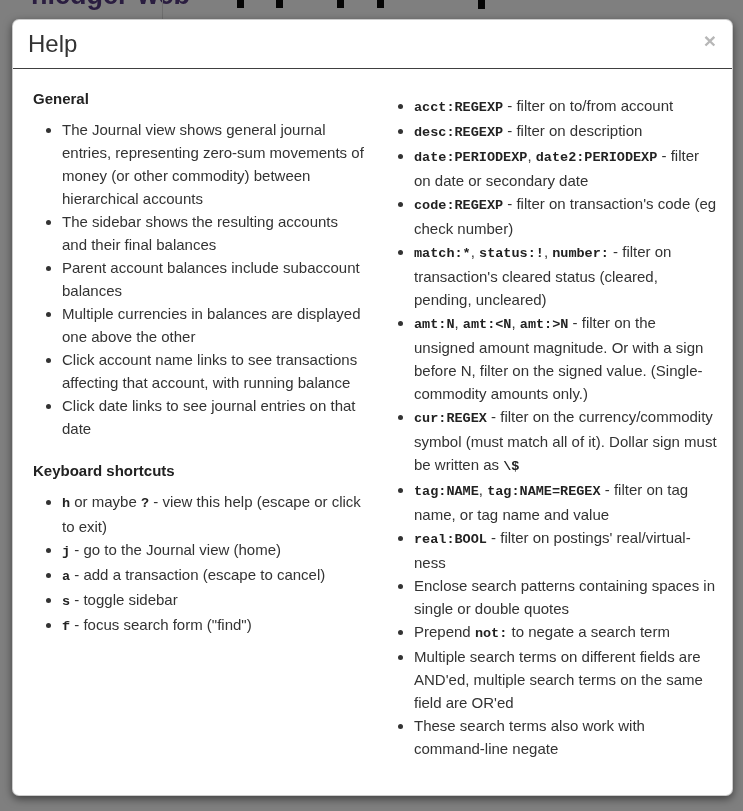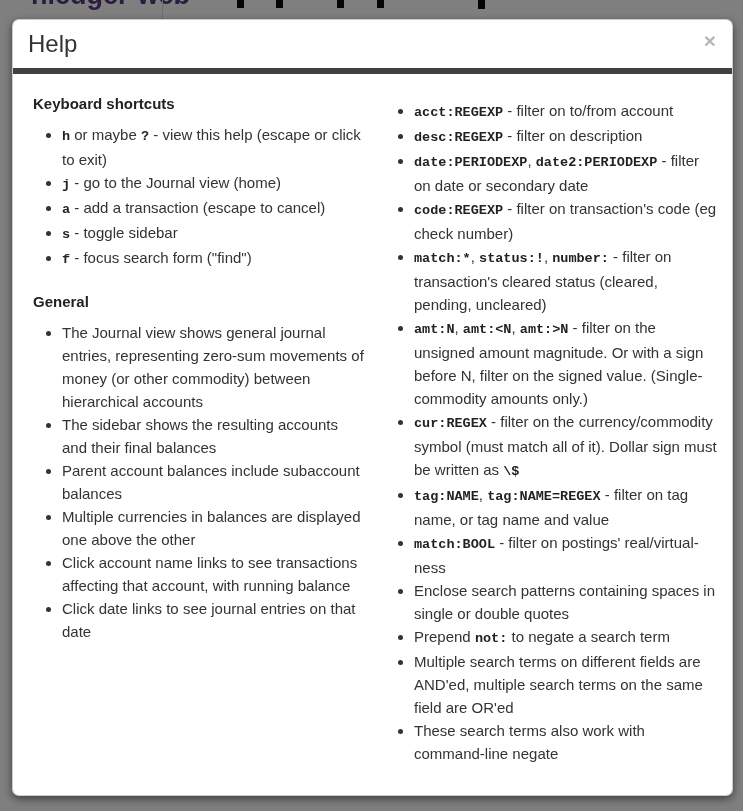--- a/index.html
+++ b/index.html
@@ -21,21 +21,21 @@
   .stem.s1{left:237px}.stem.s2{left:276px}.stem.s3{left:337px}.stem.s4{left:377px}.stem.s5{left:478px;height:9px}
   .overlay{position:absolute;inset:0;background:rgba(0,0,0,0.5);}
   
   .modal{
     position:absolute;left:12px;top:19px;width:721px;height:777px;
     box-sizing:border-box;background:#fff;
     border:1px solid rgba(0,0,0,.2);border-radius:7px;
     box-shadow:0 3px 9px rgba(0,0,0,.5);
     overflow:hidden;
   }
-  .modal-header{position:relative;padding:8px 15px 9px 15px;border-bottom:6px solid #404040;}
+  .modal-header{position:relative;padding:8px 15px 9px 15px;border-bottom:1px solid #404040;}
   .modal-title{margin:0;font-size:24px;font-weight:normal;color:#333;line-height:31px;}
   .close-btn{
     position:absolute;top:6px;right:10px;
     border:0;background:transparent;padding:4px 6px;
     font-family:"Liberation Sans",sans-serif;
     font-size:21px;font-weight:bold;line-height:1;color:#b7b7b7;
     cursor:pointer;
   }
   .modal-body{display:flex;padding:15px 16px 0 20px;box-sizing:border-box;}
   .col{box-sizing:border-box;}
@@ -66,53 +66,53 @@
 <div class="overlay"></div>
 
 <div class="modal">
   <div class="modal-header">
     <h2 class="modal-title">Help</h2>
     <button class="close-btn">×</button>
   </div>
   <div class="modal-body">
     <div class="col col-left">
         <div class="section">
-          <h4>Keyboard shortcuts</h4>
-          <ul>
-            <li><code>h</code> or maybe <code>?</code> - view this help (escape or click to exit)</li>
-            <li><code>j</code> - go to the Journal view (home)</li>
-            <li><code>a</code> - add a transaction (escape to cancel)</li>
-            <li><code>s</code> - toggle sidebar</li>
-            <li><code>f</code> - focus search form ("find")</li>
-          </ul>
-        </div>
-        <div class="section">
           <h4>General</h4>
           <ul>
             <li>The Journal view shows general journal entries, representing zero-sum movements of money (or other commodity) between hierarchical accounts</li>
             <li>The sidebar shows the resulting accounts and their final balances</li>
             <li>Parent account balances include subaccount balances</li>
             <li>Multiple currencies in balances are displayed one above the other</li>
             <li>Click account name links to see transactions affecting that account, with running balance</li>
             <li>Click date links to see journal entries on that date</li>
+          </ul>
+        </div>
+        <div class="section">
+          <h4>Keyboard shortcuts</h4>
+          <ul>
+            <li><code>h</code> or maybe <code>?</code> - view this help (escape or click to exit)</li>
+            <li><code>j</code> - go to the Journal view (home)</li>
+            <li><code>a</code> - add a transaction (escape to cancel)</li>
+            <li><code>s</code> - toggle sidebar</li>
+            <li><code>f</code> - focus search form ("find")</li>
           </ul>
         </div>
       </div>
     <div class="col col-right">
         <div class="section">
           <ul>
             <li><code>acct:REGEXP</code> - filter on to/from account</li>
             <li><code>desc:REGEXP</code> - filter on description</li>
             <li><code>date:PERIODEXP</code>, <code>date2:PERIODEXP</code> - filter on date or secondary date</li>
             <li><code>code:REGEXP</code> - filter on transaction's code (eg check number)</li>
             <li><code>match:*</code>, <code>status:!</code>, <code>number:</code> - filter on transaction's cleared status (cleared, pending, uncleared)</li>
             <li><code>amt:N</code>, <code>amt:&lt;N</code>, <code>amt:&gt;N</code> - filter on the unsigned amount magnitude. Or with a sign before N, filter on the signed value. (Single-commodity amounts only.)</li>
             <li><code>cur:REGEX</code> - filter on the currency/commodity symbol (must match all of it). Dollar sign must be written as <code>\$</code></li>
             <li><code>tag:NAME</code>, <code>tag:NAME=REGEX</code> - filter on tag name, or tag name and value</li>
-            <li><code>match:BOOL</code> - filter on postings' real/virtual-ness</li>
+            <li><code>real:BOOL</code> - filter on postings' real/virtual-ness</li>
             <li>Enclose search patterns containing spaces in single or double quotes</li>
             <li>Prepend <code>not:</code> to negate a search term</li>
             <li>Multiple search terms on different fields are AND'ed, multiple search terms on the same field are OR'ed</li>
             <li>These search terms also work with command-line negate</li>
           </ul>
         </div>
       </div>
   </div>
 </div>
 

